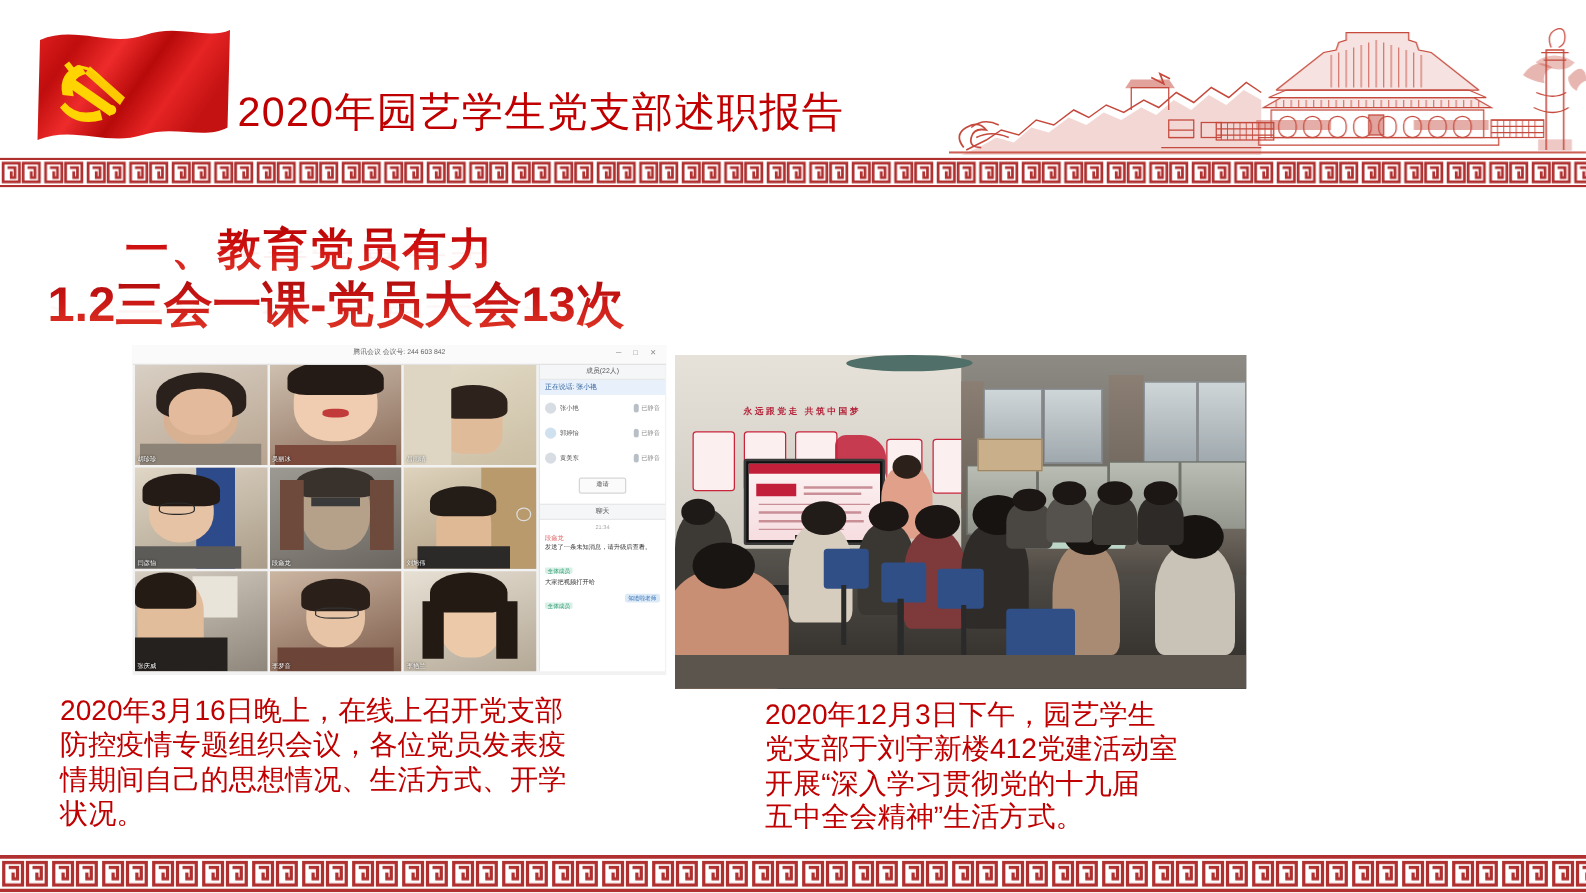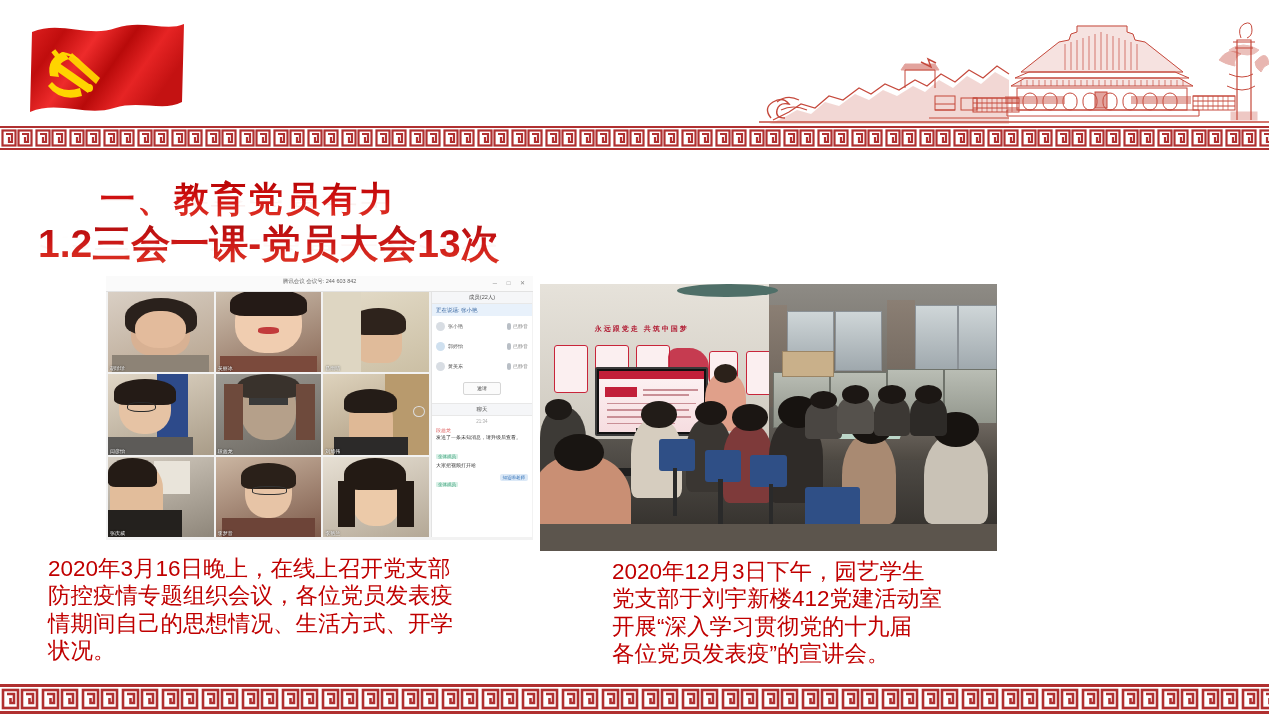--- a/index.html
+++ b/index.html
@@ -143,20 +143,21 @@
         <path d="M24,60 q-4,-18 14,-24 l5,7 q-14,4 -10,18 z"></path>
         <path d="M26,66 q10,12 28,6 l2,8 q-22,6 -34,-10 z"></path>
         <rect x="28" y="34" width="5" height="10" transform="rotate(-38 30 39)"></rect>
         <path d="M33,47 L66,70 L62,77 L29,54 Z"></path>
         <circle cx="63" cy="72" r="4"></circle>
         <path d="M46,37 L74,62 L70,68 L42,43 Z" opacity="0.95"></path>
       </g>
     </svg>
   </div>
 
+  <div class="header-title">2020年园艺学生党支部述职报告</div>
 
   <div class="header-art">
     <svg width="510" height="128" viewBox="0 0 510 128">
       <g stroke="#c0392b" stroke-width="1" fill="none" opacity="0.92">
 
         <path d="M14,120 L30,112 L42,104 L56,108 L70,96 L84,100 L100,88 L112,94 L126,84 L140,90 L156,80 L168,86 L182,74 L196,82 L210,70 L224,78 L238,66 L250,74" stroke-width="1.2"></path>
         <path d="M10,124 L24,118 L38,110 L52,114 L66,102 L80,106 L96,94 L110,100 L124,90 L138,96 L154,86 L166,92 L180,80 L194,88 L208,76 L222,84 L236,72 L250,80 L250,124 Z" fill="#c0392b" opacity="0.22" stroke="none"></path>
 
         <path d="M12,118 q-8,-10 2,-16 q10,-6 16,2 q-10,-2 -12,6 q-2,8 8,8" stroke-width="1.4"></path>
         <path d="M18,102 q10,-8 22,-2" stroke-width="1.2"></path>
@@ -485,21 +486,21 @@
   </div>
 </div>
 
 <div class="cap cap-left">2020年3月16日晚上，在线上召开党支部
 防控疫情专题组织会议，各位党员发表疫
 情期间自己的思想情况、生活方式、开学
 状况。</div>
 <div class="cap cap-right">2020年12月3日下午，园艺学生
 党支部于刘宇新楼412党建活动室
 开展“深入学习贯彻党的十九届
-各位党员发表疫”的宣讲会。</div>
+五中全会精神”生活方式。</div>
 
 <div class="meander bottom">
   <svg width="1269" height="30" viewBox="0 0 1269 30" preserveAspectRatio="none">
     <defs>
       <pattern id="mdr2" x="0" y="0" width="40" height="30" patternUnits="userSpaceOnUse">
         <rect width="40" height="30" fill="#ffffff"></rect>
         <g fill="none" stroke="#b03030" stroke-width="2.6">
           <rect x="3" y="6" width="15" height="18"></rect>
           <path d="M7,10 L14,10 L14,19 L10.5,19 L10.5,14"></path>
           <rect x="22" y="6" width="15" height="18"></rect>

